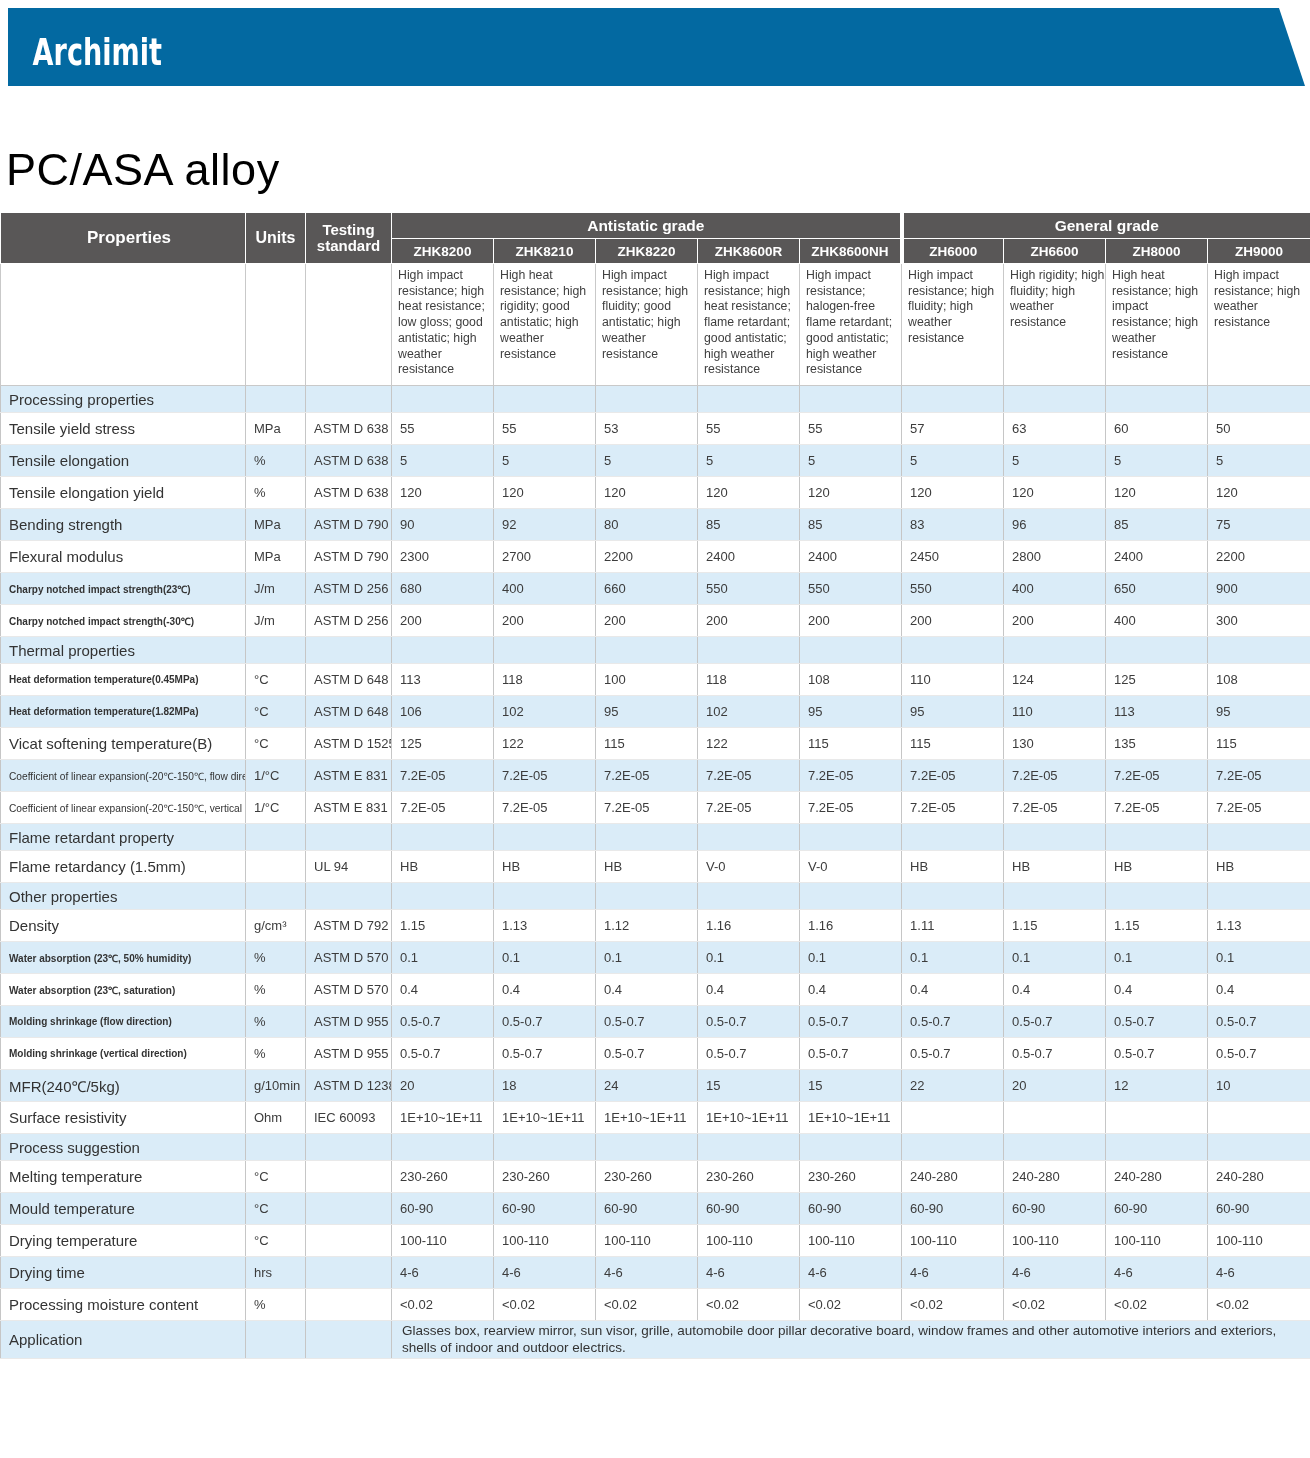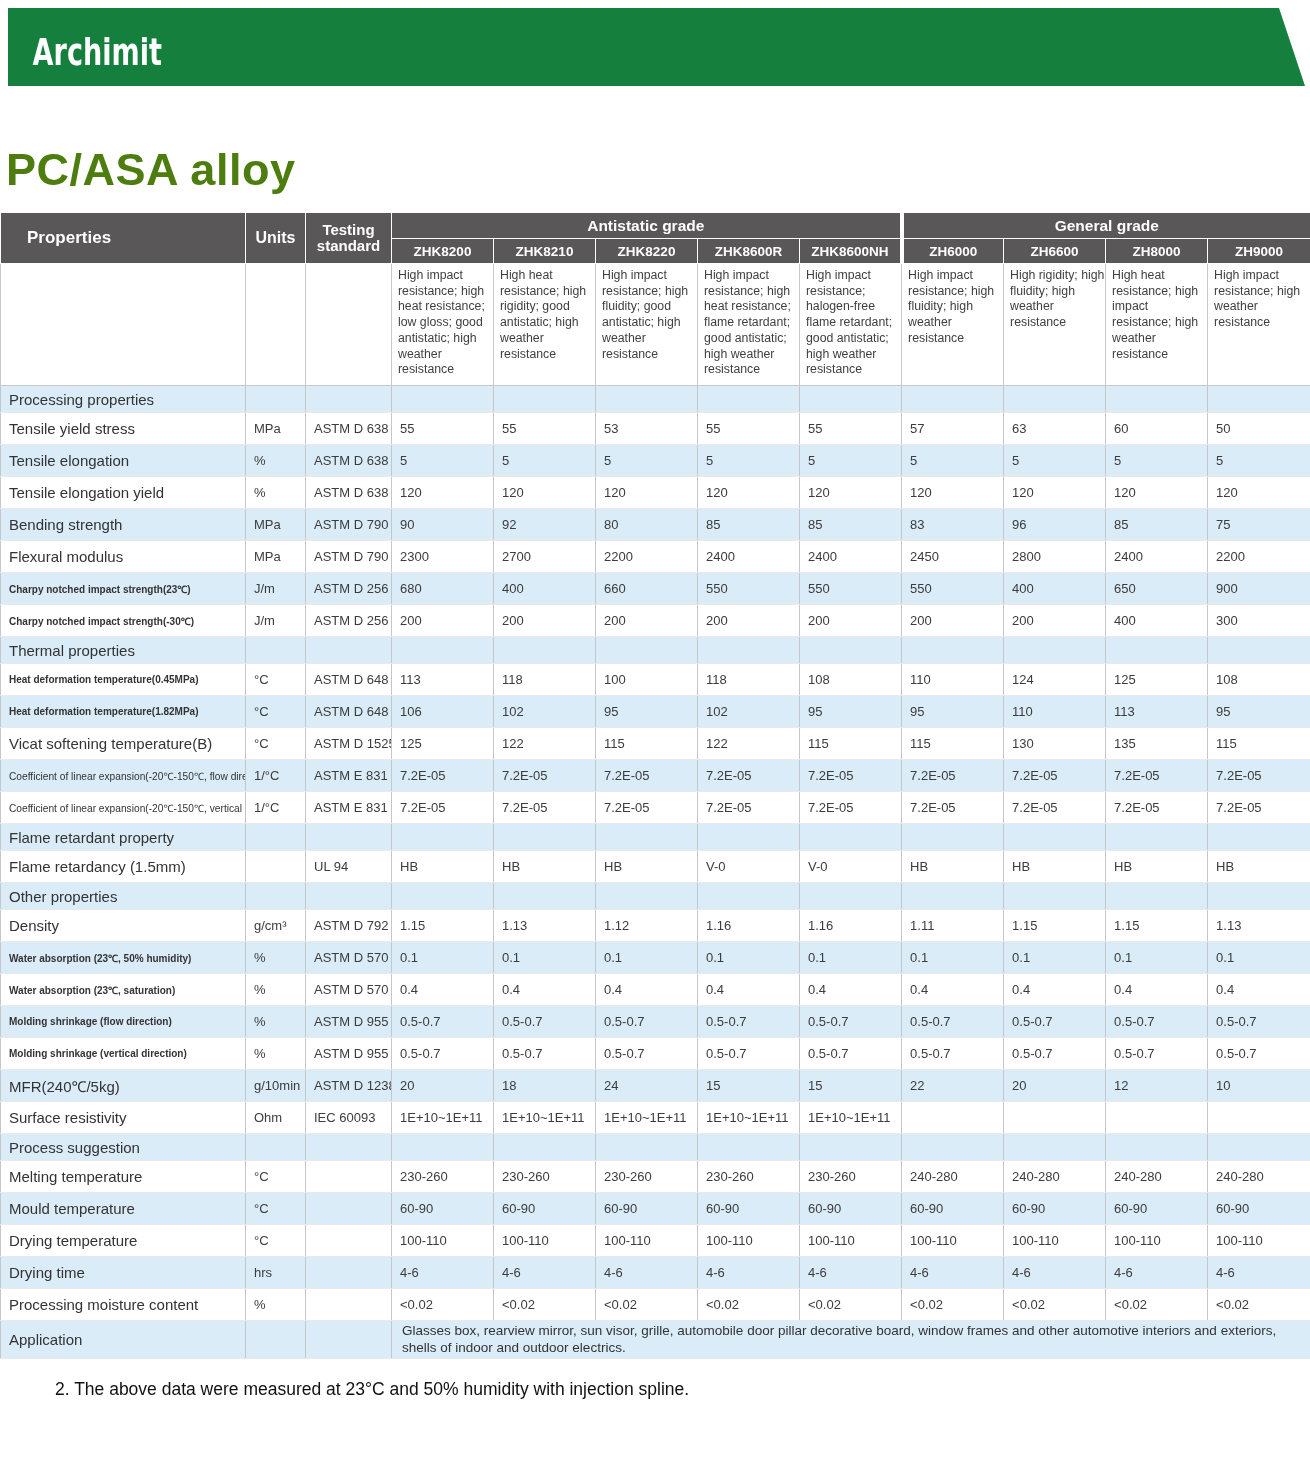--- a/index.html
+++ b/index.html
@@ -7,56 +7,56 @@
     margin: 0;
     background: #ffffff;
     width: 1310px;
     font-family: "Liberation Sans", sans-serif;
     color: #3c3c3c;
   }
   .banner {
     margin: 8px 0 0 8px;
     width: 1297px;
     height: 78px;
-    background: #15803d;
+    background: #0369a1;
     clip-path: polygon(0 0, calc(100% - 26px) 0, 100% 100%, 0 100%);
   }
   .logo {
     display: inline-block;
     padding: 20px 0 0 30px;
     font-size: 33px;
     font-weight: bold;
     color: #ffffff;
     letter-spacing: 0px;
     transform: scaleX(0.82) scaleY(1.12);
     transform-origin: left top;
     font-family: "DejaVu Sans", sans-serif;
   }
   .page-title {
     margin: 58px 0 16px 6px;
     font-size: 45px;
-    font-weight: 700;
-    color: #4d7c0f;
+    font-weight: 400;
+    color: #000000;
     letter-spacing: 0.5px;
   }
   table.spec {
     width: 1310px;
     border-collapse: collapse;
     table-layout: fixed;
   }
   
   th.dark {
     background: #595757;
     color: #ffffff;
     border: 1px solid #ffffff;
     font-weight: bold;
     vertical-align: middle;
     padding: 0 4px;
   }
-  th.prop-head { text-align: left; padding-left: 26px; font-size: 17px; }
+  th.prop-head { text-align: center; padding-left: 16px; font-size: 17px; }
   th.units-head { font-size: 16px; }
   th.std-head  { font-size: 15px; line-height: 1.1; }
   th.grade-head { font-size: 15.5px; height: 26px; }
   th.model-th  { font-size: 13.5px; height: 25px; }
   .group-start { border-left: 4px solid #ffffff !important; }
 
   
   td.desc-cell, td.desc-blank {
     background: #ffffff;
     border: 1px solid #c9c9c9;
@@ -587,14 +587,13 @@
       <tr class="alt h-app">
         <td class="cell prop-cell">Application</td>
         <td class="cell unit-cell"></td>
         <td class="cell"></td>
         <td class="cell app-text" colspan="9">Glasses box, rearview mirror, sun visor, grille, automobile door pillar decorative board, window frames and other automotive interiors and exteriors, shells of indoor and outdoor electrics.</td>
       </tr>
     </tbody>
 </table>
 
 <div class="notes">
-  <div class="note-line-2">2. The above data were measured at 23°C and 50% humidity with injection spline.</div>
 </div>
 
 </body></html>

